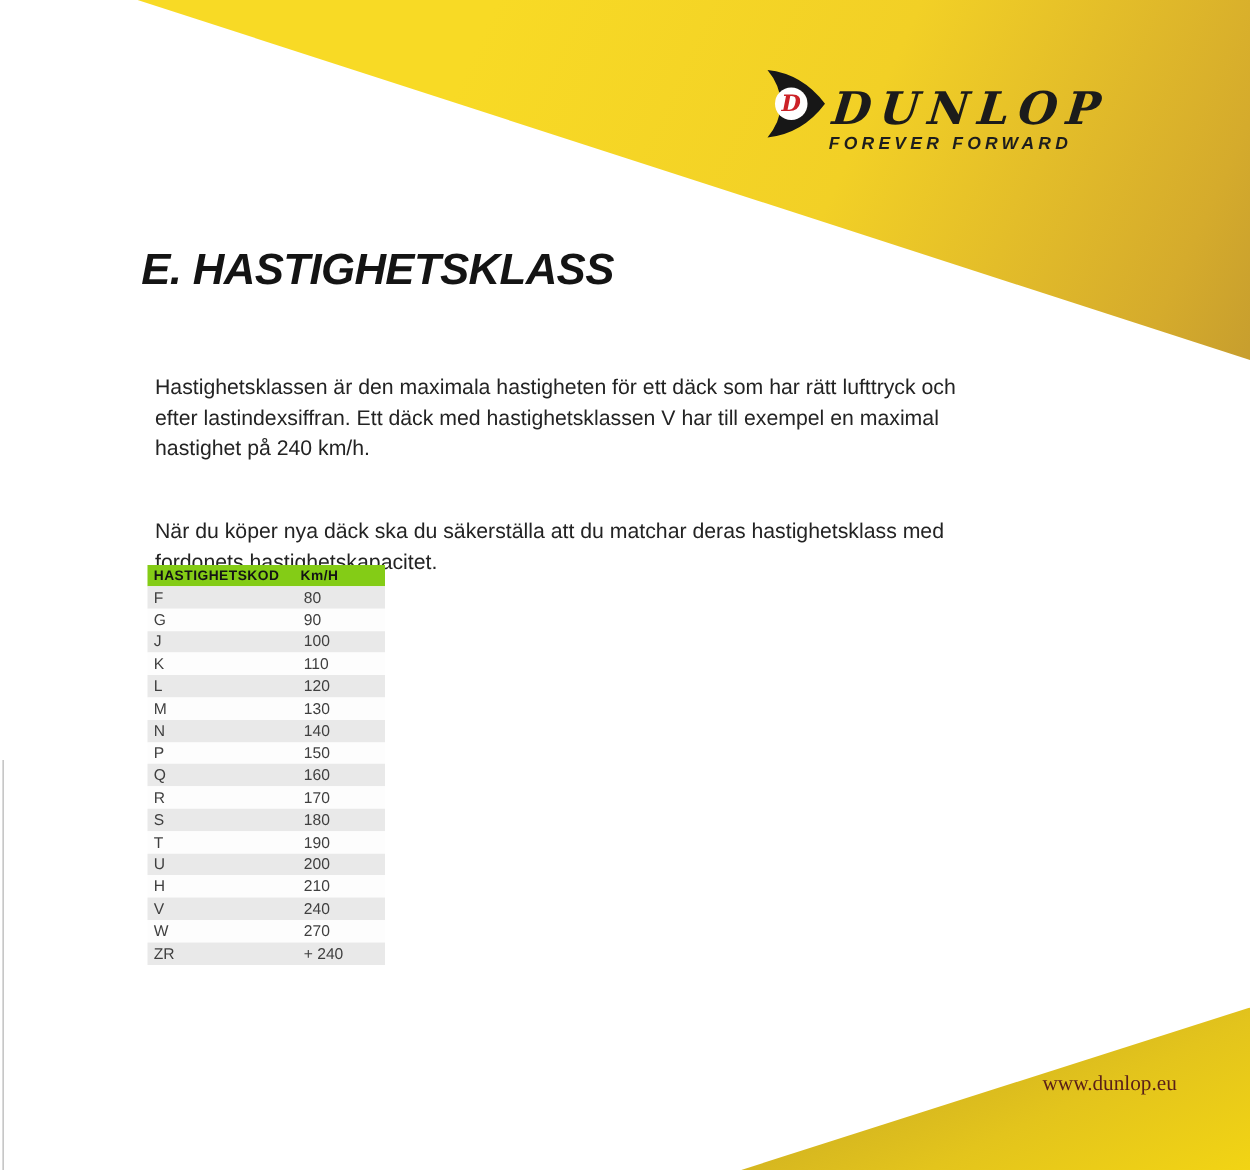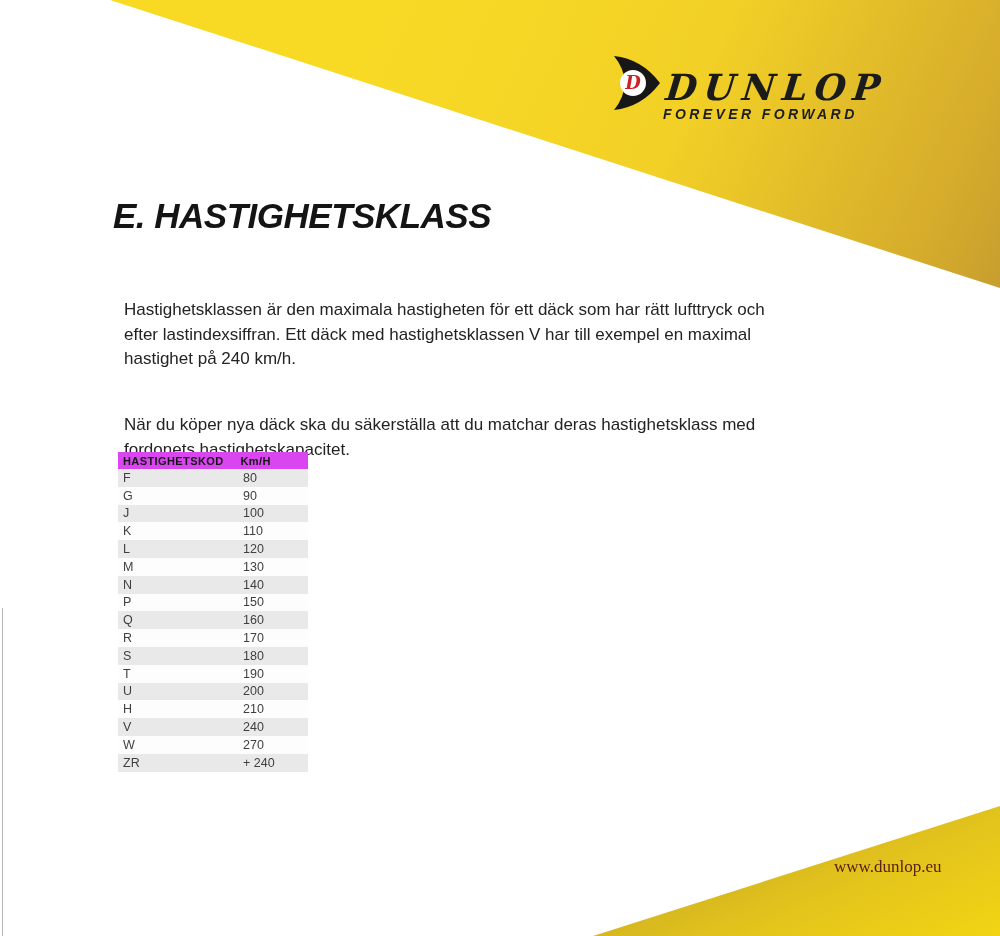--- a/index.html
+++ b/index.html
@@ -29,21 +29,21 @@
   .heading{position:absolute;left:113px;top:196px;
     font-size:35px;font-weight:bold;font-style:italic;color:#141414;
     letter-spacing:-0.5px;white-space:nowrap;}
   .para{position:absolute;left:124px;width:800px;color:#232323;font-size:17px;margin-top:32px;}
   .para .line{height:24.6px;line-height:24.6px;white-space:nowrap;}
   #para1{top:266px;}
   #para2{top:381px;}
 
   
   .speed-table{position:absolute;left:118px;top:452px;width:190px;}
-  .thead{display:flex;height:17px;align-items:center;background:#d946ef;
+  .thead{display:flex;height:17px;align-items:center;background:#84cc16;
     font-size:11px;font-weight:bold;color:#141414;letter-spacing:.4px;}
   .thead .c1{width:125px;padding-left:5px;box-sizing:border-box;}
   .thead .c2{width:69px;}
   .tbody div.trow{display:flex;height:17.8px;align-items:center;
     font-size:12.5px;color:#3f3f3f;}
   .tbody div.trow:nth-of-type(odd){background:#e9e9e9;}
   .tbody div.trow:nth-of-type(even){background:#fdfdfd;}
   .trow .c1{width:125px;padding-left:5px;box-sizing:border-box;}
   .trow .c2{width:65px;}
 

